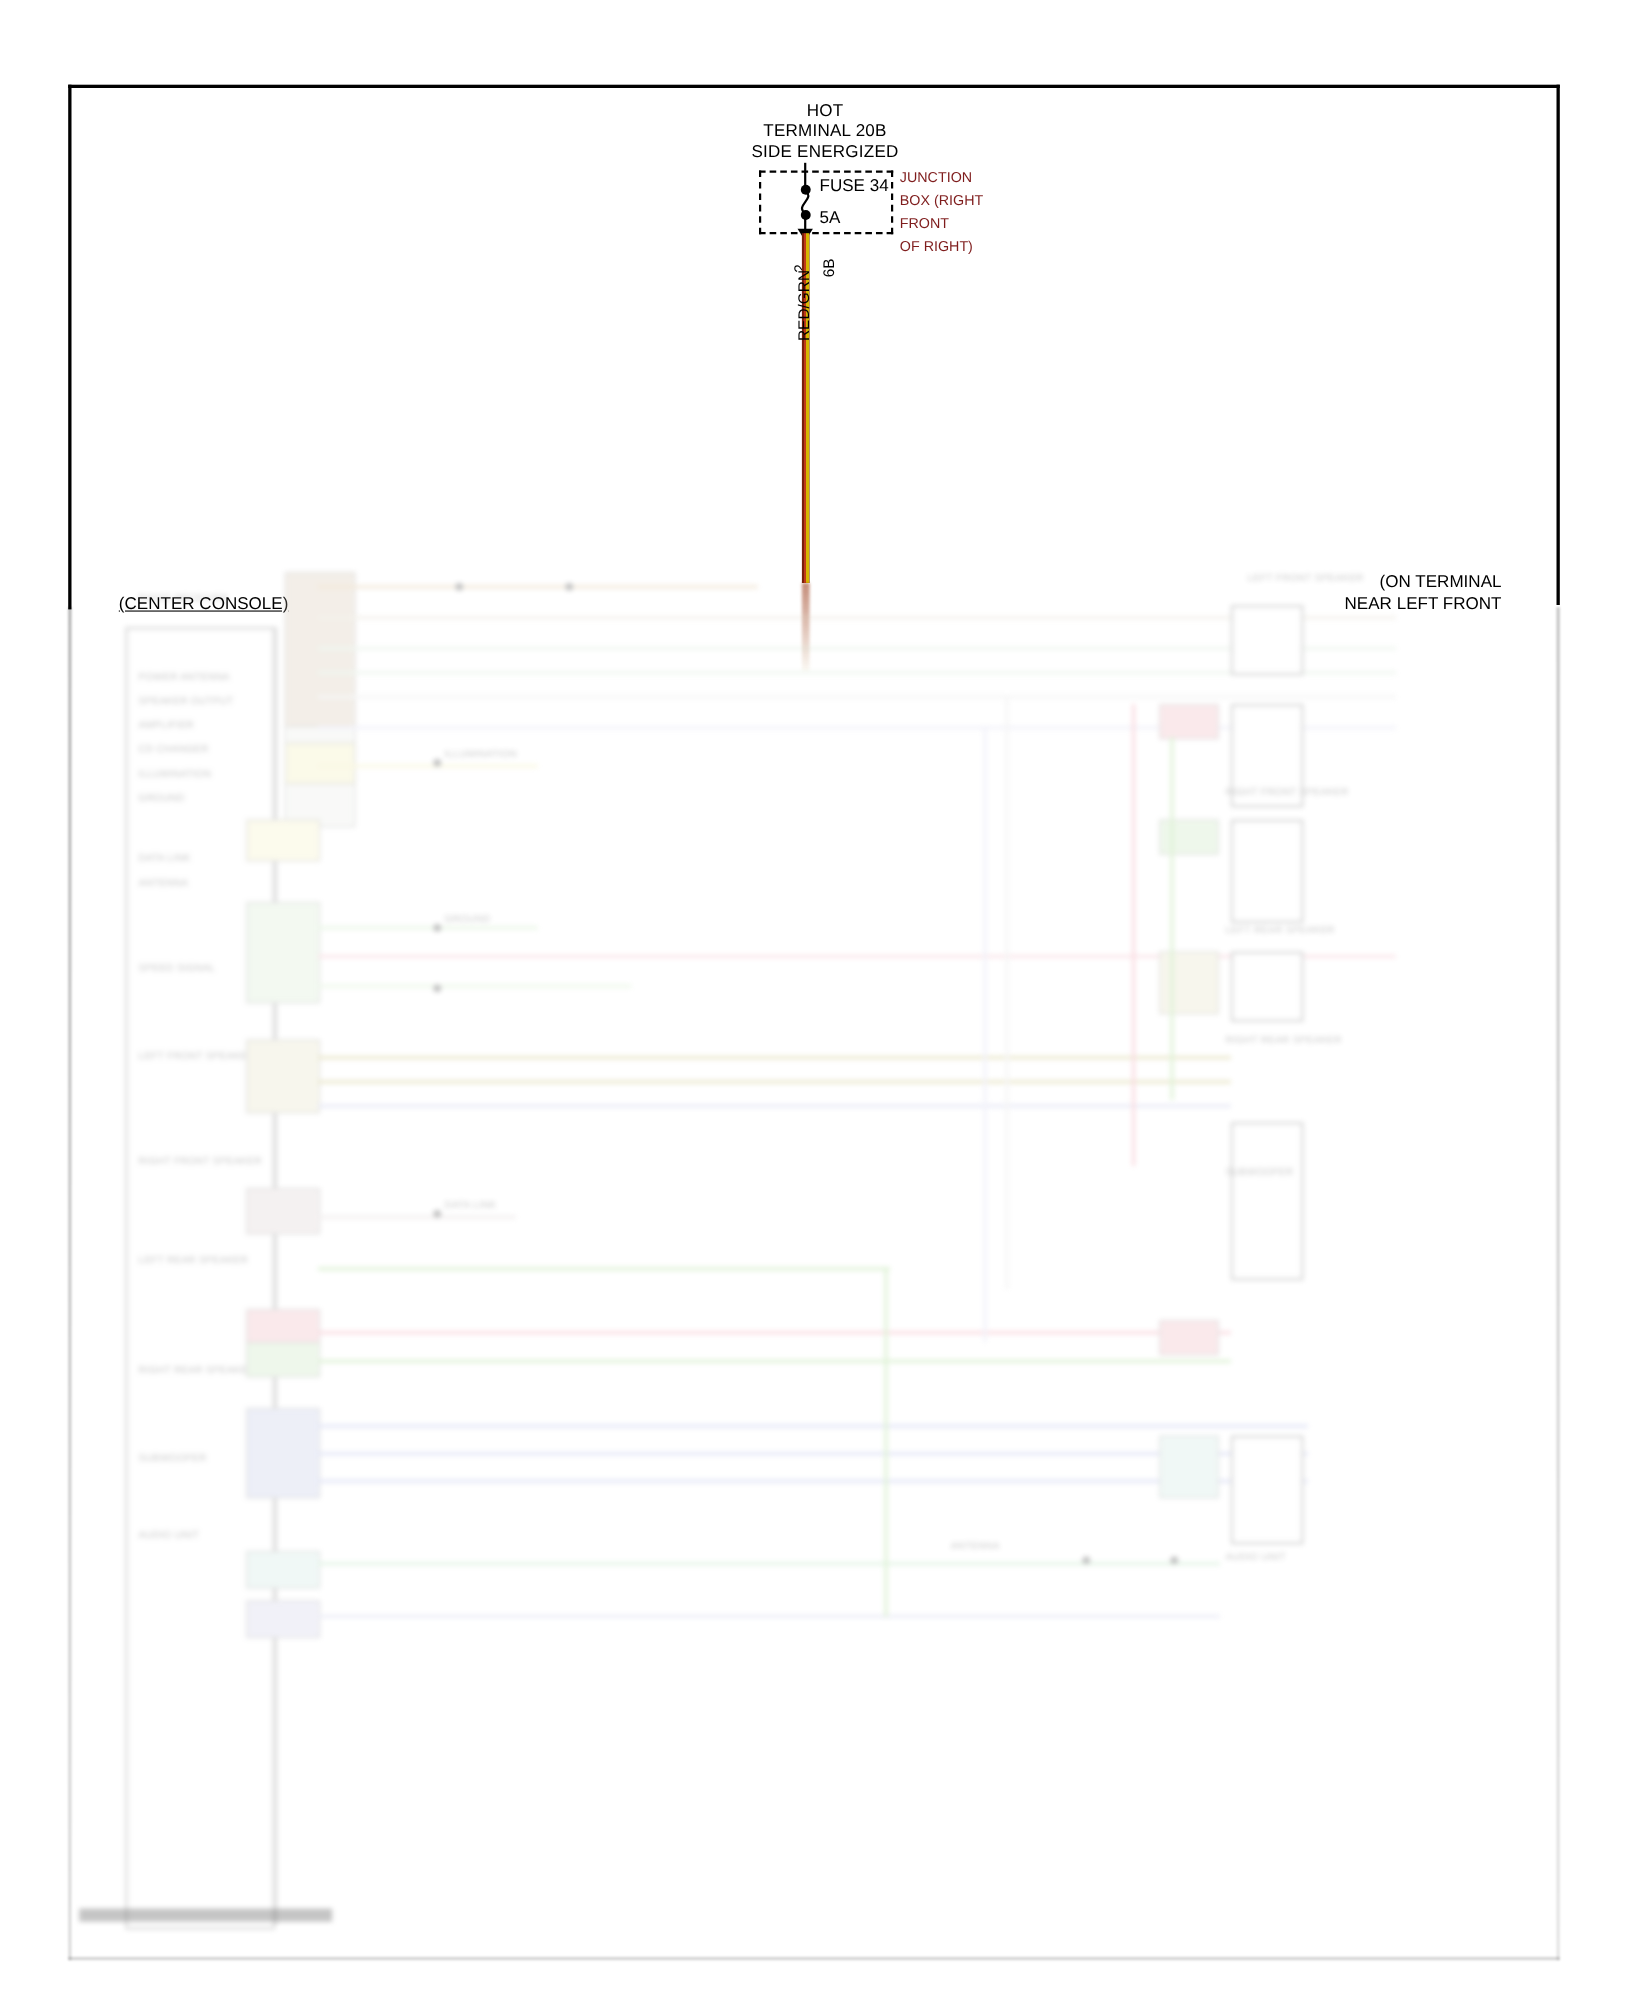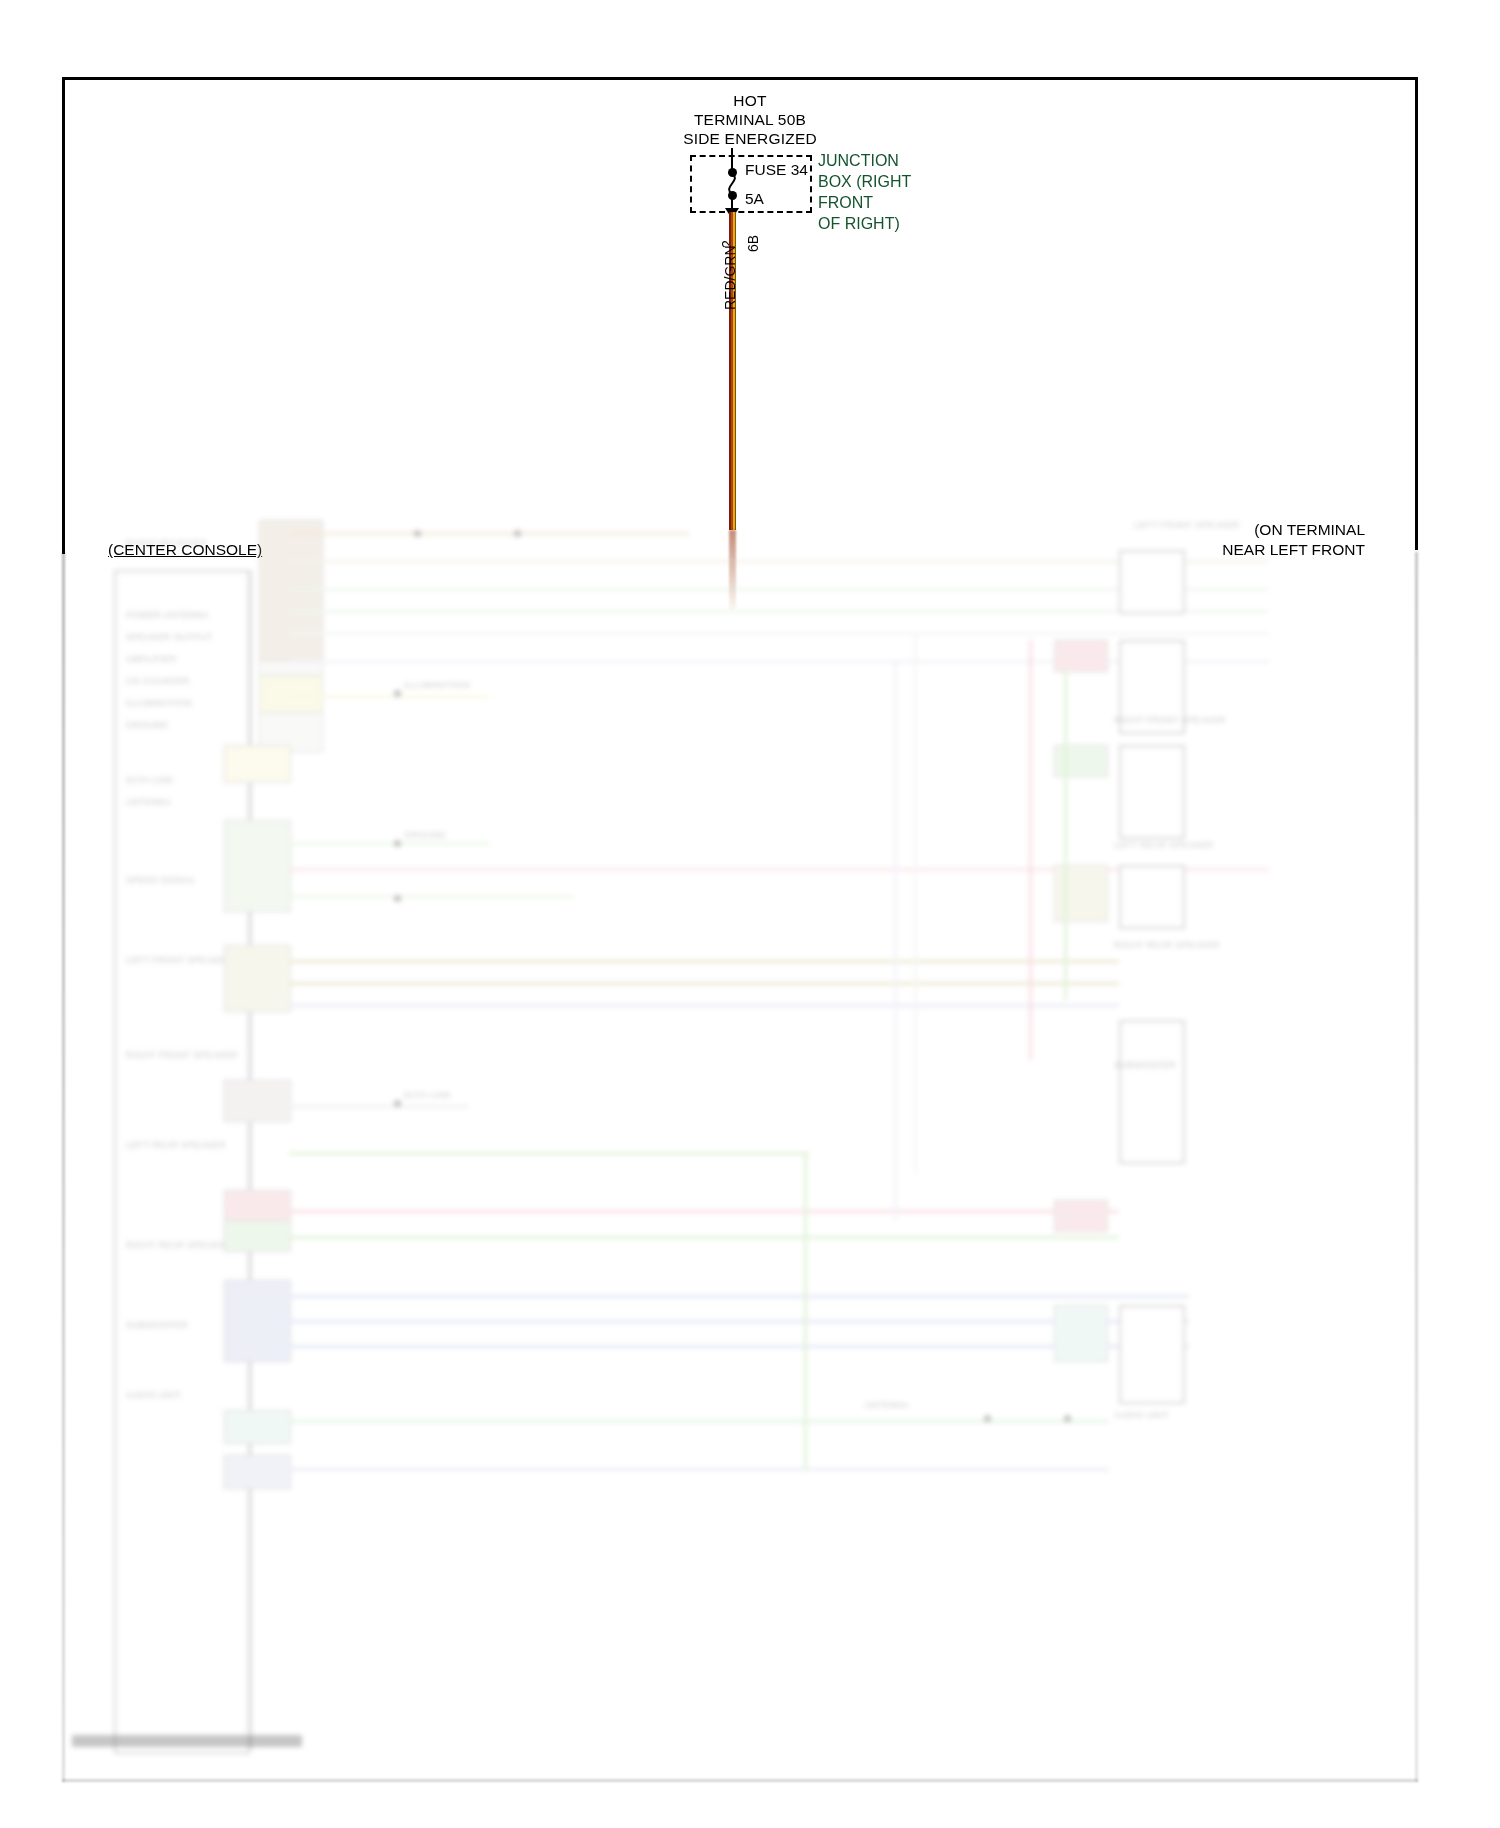--- a/index.html
+++ b/index.html
@@ -20,21 +20,21 @@
   .frame-bottom-faded{position:absolute;left:62px;top:1779px;width:1356px;height:3px;
      background:rgba(0,0,0,.16);filter:blur(1.2px);}
 
   
   .hot-label{position:absolute;text-align:center;font-size:15.5px;color:#000;
       line-height:19px;letter-spacing:.2px;white-space:nowrap;}
 
   .jbox{position:absolute;left:690px;top:155px;width:122px;height:58px;
       border:2px dashed #000;box-sizing:border-box;}
 
-  .jbox-label{position:absolute;left:818px;top:150px;font-size:16px;color:#14532d;
+  .jbox-label{position:absolute;left:818px;top:150px;font-size:13px;color:#7f1d1d;
       line-height:21px;white-space:nowrap;}
 
   .vline{position:absolute;background:#000;width:2px;}
   .dot{position:absolute;width:9px;height:9px;border-radius:50%;background:#000;}
   .fuse-label{position:absolute;font-size:15.5px;color:#000;white-space:nowrap;}
 
   .arrow-head{position:absolute;width:0;height:0;
       border-left:7px solid transparent;border-right:7px solid transparent;border-top:11px solid #000;}
 
   .pin{position:absolute;font-size:14px;color:#000;white-space:nowrap;
@@ -71,21 +71,21 @@
 </head>
 <body>
 
 <div id="page">
 
   <div class="frame-top"></div>
   <div class="frame-left"></div>
   <div class="frame-right"></div>
 
   <div class="hot-label" style="left:620px;top:91px;width:260px;">HOT</div>
-  <div class="hot-label" style="left:620px;top:110px;width:260px;">TERMINAL 50B</div>
+  <div class="hot-label" style="left:620px;top:110px;width:260px;">TERMINAL 20B</div>
   <div class="hot-label" style="left:620px;top:129px;width:260px;">SIDE ENERGIZED</div>
 
   <div class="jbox"></div>
 
   <div class="jbox-label">
     <div>JUNCTION</div>
     <div>BOX (RIGHT</div>
     <div>FRONT</div>
     <div>OF RIGHT)</div>
   </div>

